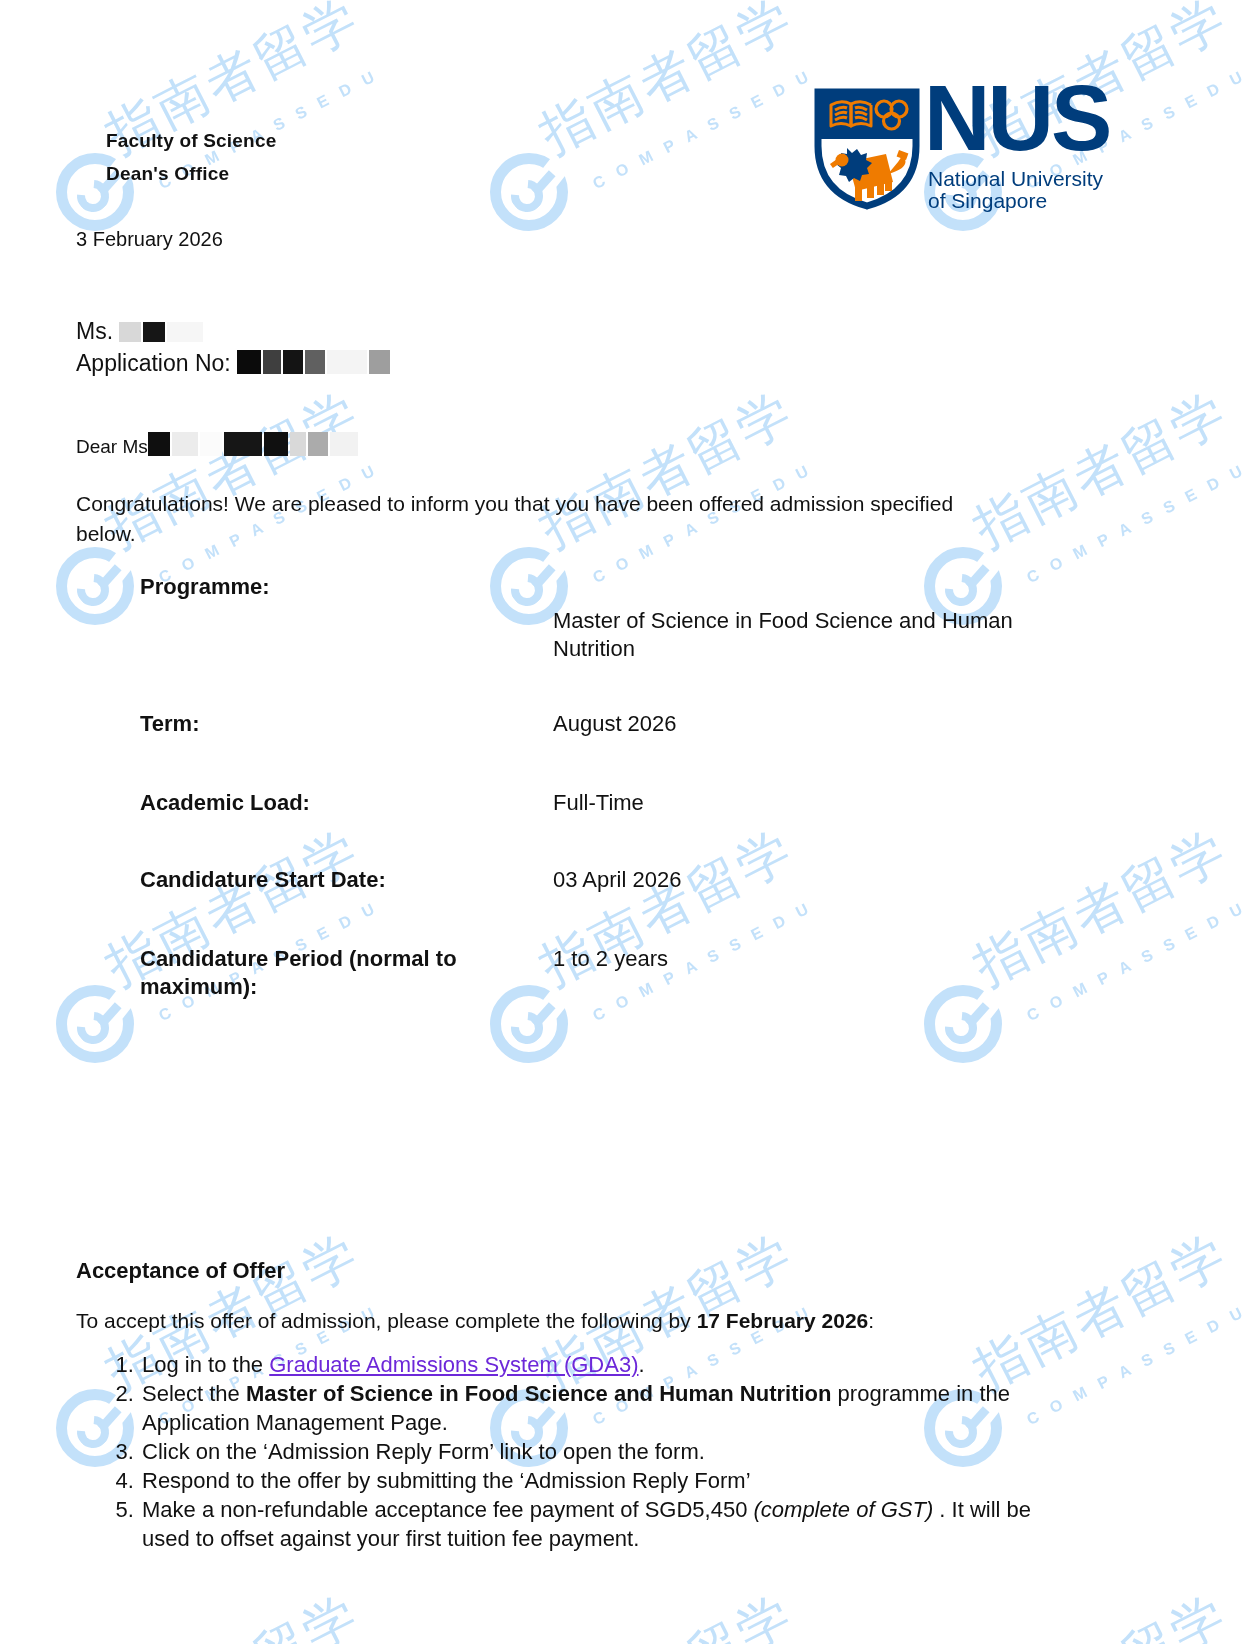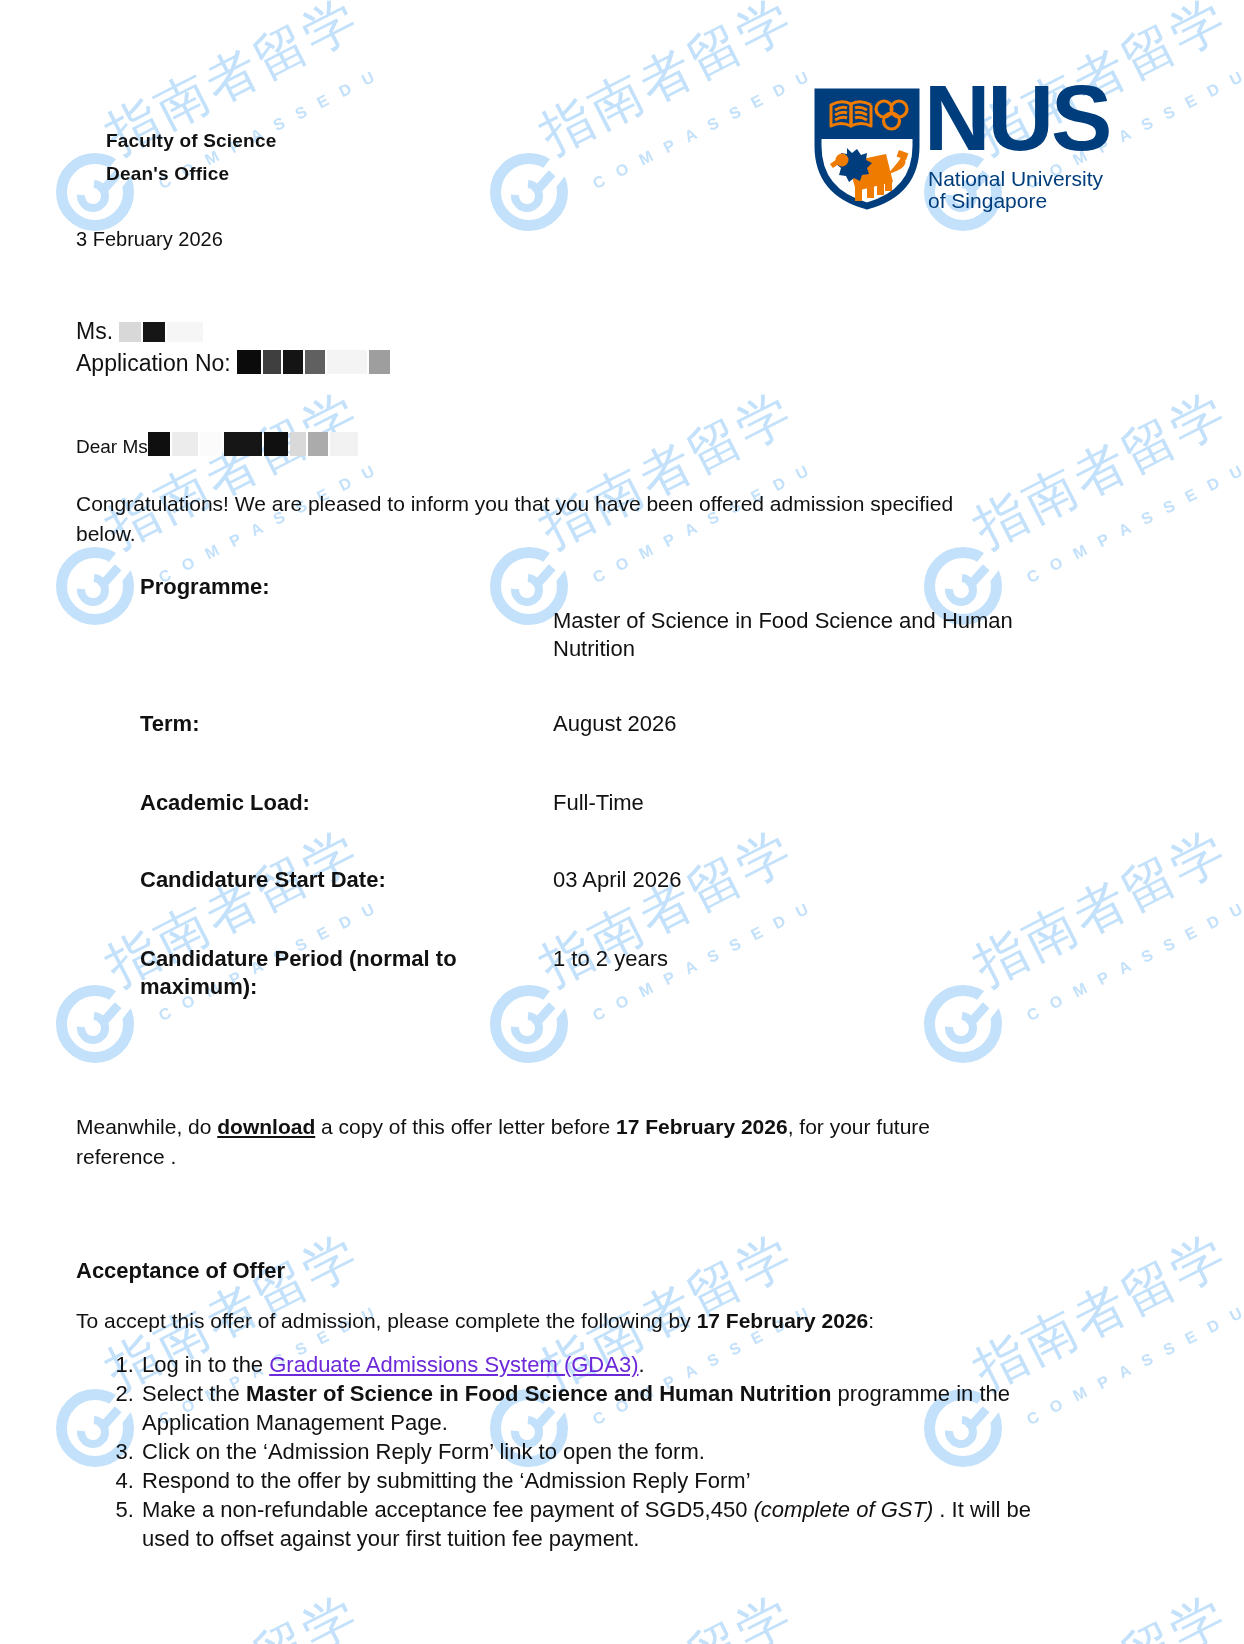--- a/index.html
+++ b/index.html
@@ -252,23 +252,20 @@
       <div class="trow-label" style="top:710px">Term:</div>
       <div class="trow-value" style="top:710px">August 2026</div>
       <div class="trow-label" style="top:789px">Academic Load:</div>
       <div class="trow-value" style="top:789px">Full-Time</div>
       <div class="trow-label" style="top:866px">Candidature Start Date:</div>
       <div class="trow-value" style="top:866px">03 April 2026</div>
       <div class="trow-label" style="top:945px">Candidature Period (normal to maximum):</div>
       <div class="trow-value" style="top:945px">1 to 2 years</div>
     </div>
 
-    <div class="abs dlnote bodytext">
-      <span>Meanwhile, do </span><span class="dl-underline">download</span><span> a copy of this offer letter before </span><span class="dl-strong">17 February 2026</span><span>, for your future reference .</span>
-    </div>
 
     <div class="abs accept-h">Acceptance of Offer</div>
 
     <div class="abs accept-intro bodytext">
       <span>To accept this offer of admission, please complete the following by </span><span class="dl-strong">17 February 2026</span><span>:</span>
     </div>
 
     <div class="abs steps">
       <ol>
         <li><span>Log in to the </span><a href="#">Graduate Admissions System (GDA3)</a><strong></strong><em></em><span>.</span></li>

